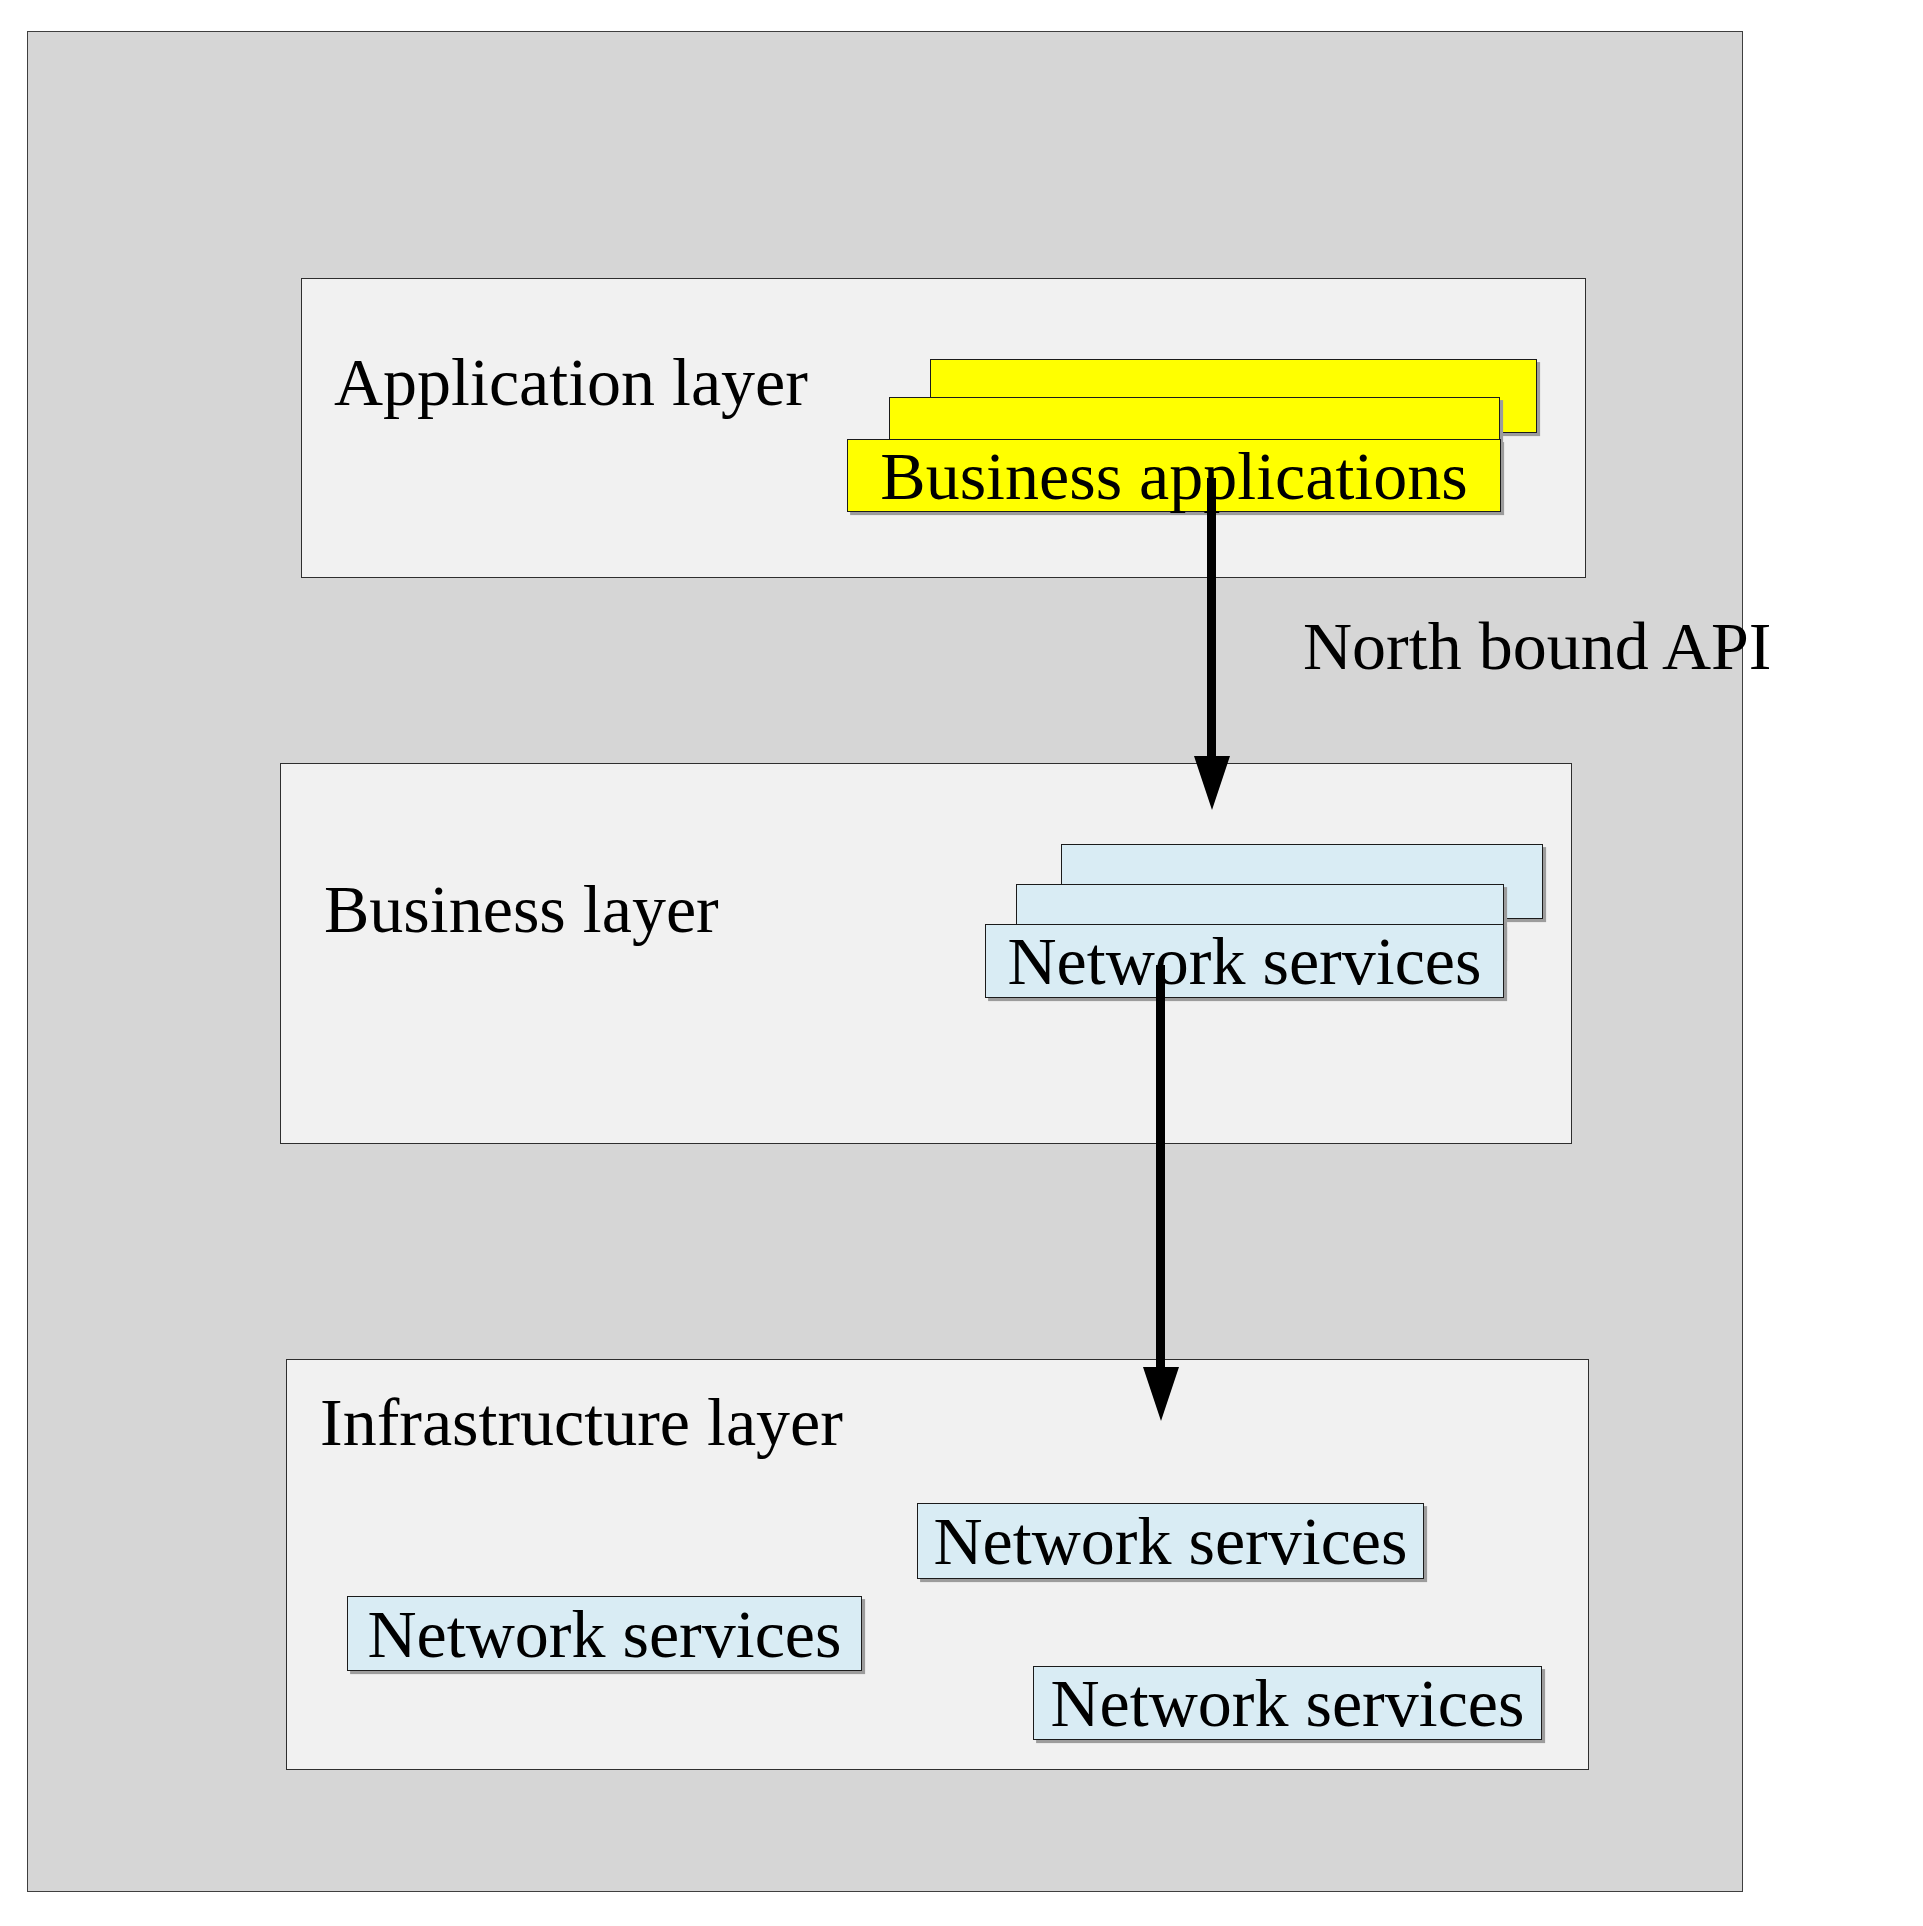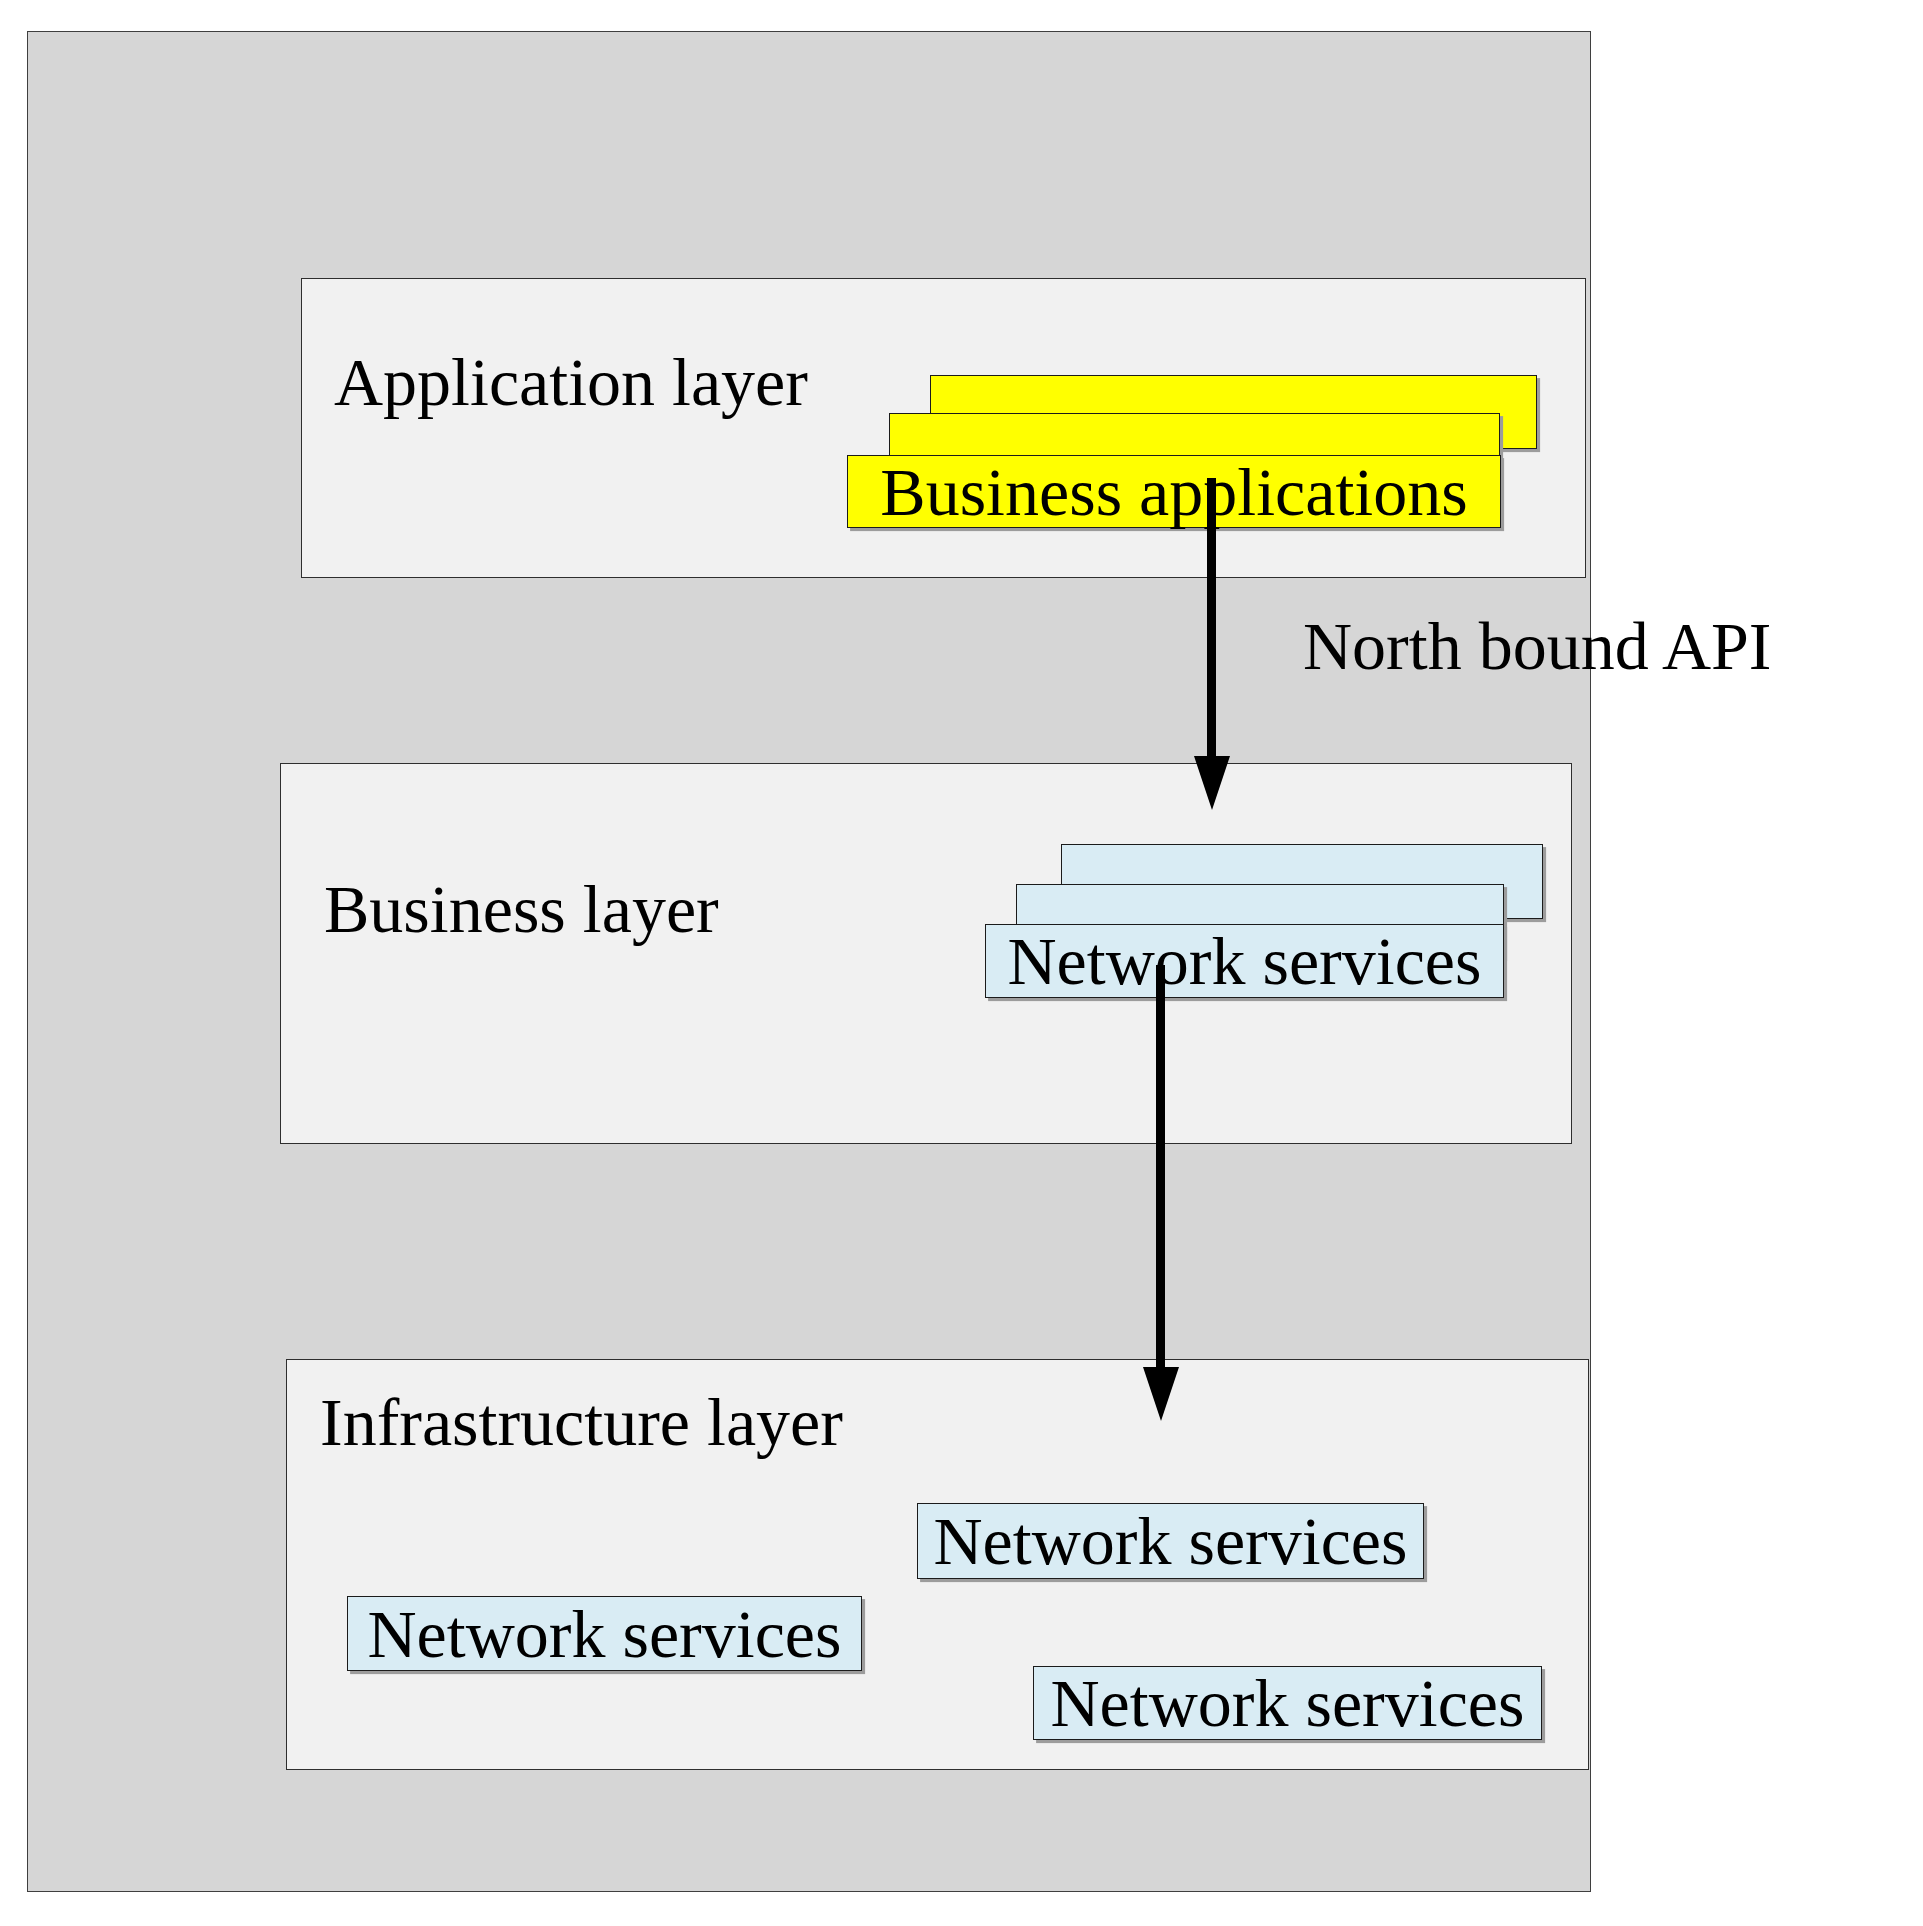--- a/index.html
+++ b/index.html
@@ -5,21 +5,21 @@
   html,body{margin:0;padding:0;background:#ffffff;}
   #canvas{
     position:relative;
     width:1924px;height:1926px;
     background:var(--canvas-bg,#ffffff);
     font-family:"Liberation Serif","DejaVu Serif",serif;
     color:#000;
     overflow:hidden;
   }
   .outer{
-    position:absolute;left:27px;top:31px;width:1564px;height:1861px;
+    position:absolute;left:27px;top:31px;width:1716px;height:1861px;
     background:var(--outer-bg,#d6d6d6);
     border:1.2px solid #3f3f3f;
     box-sizing:border-box;
   }
   .panel{
     position:absolute;
     background:var(--panel-bg,#f1f1f1);
     border:1.2px solid #2e2e2e;
     box-sizing:border-box;
   }
@@ -32,21 +32,21 @@
   }
   .label-app{left:32px;top:69px;}
   .label-control{left:43px;top:111px;}
   .label-infra{left:33px;top:28px;}
   .card{
     position:absolute;
     border:1.9px solid #1b1b1b;
     box-sizing:border-box;
     box-shadow:3.1px 3.1px 0 var(--shadow,#9c9c9c);
   }
-  .card-yellow{background:var(--app-box-fill,#ffff00);margin-top:16px;}
+  .card-yellow{background:var(--app-box-fill,#ffff00);}
   .card-blue{background:var(--service-box-fill,#d9ecf4);}
   .card-text{
     display:flex;align-items:center;justify-content:center;
     font-size:68px;line-height:1;white-space:nowrap;
   }
   
   .y-back{left:628px;top:80px;width:607px;height:74px;}
   .y-mid{left:587px;top:118px;width:611px;height:74px;}
   .y-front{left:545px;top:160px;width:654px;height:73px;}
   

